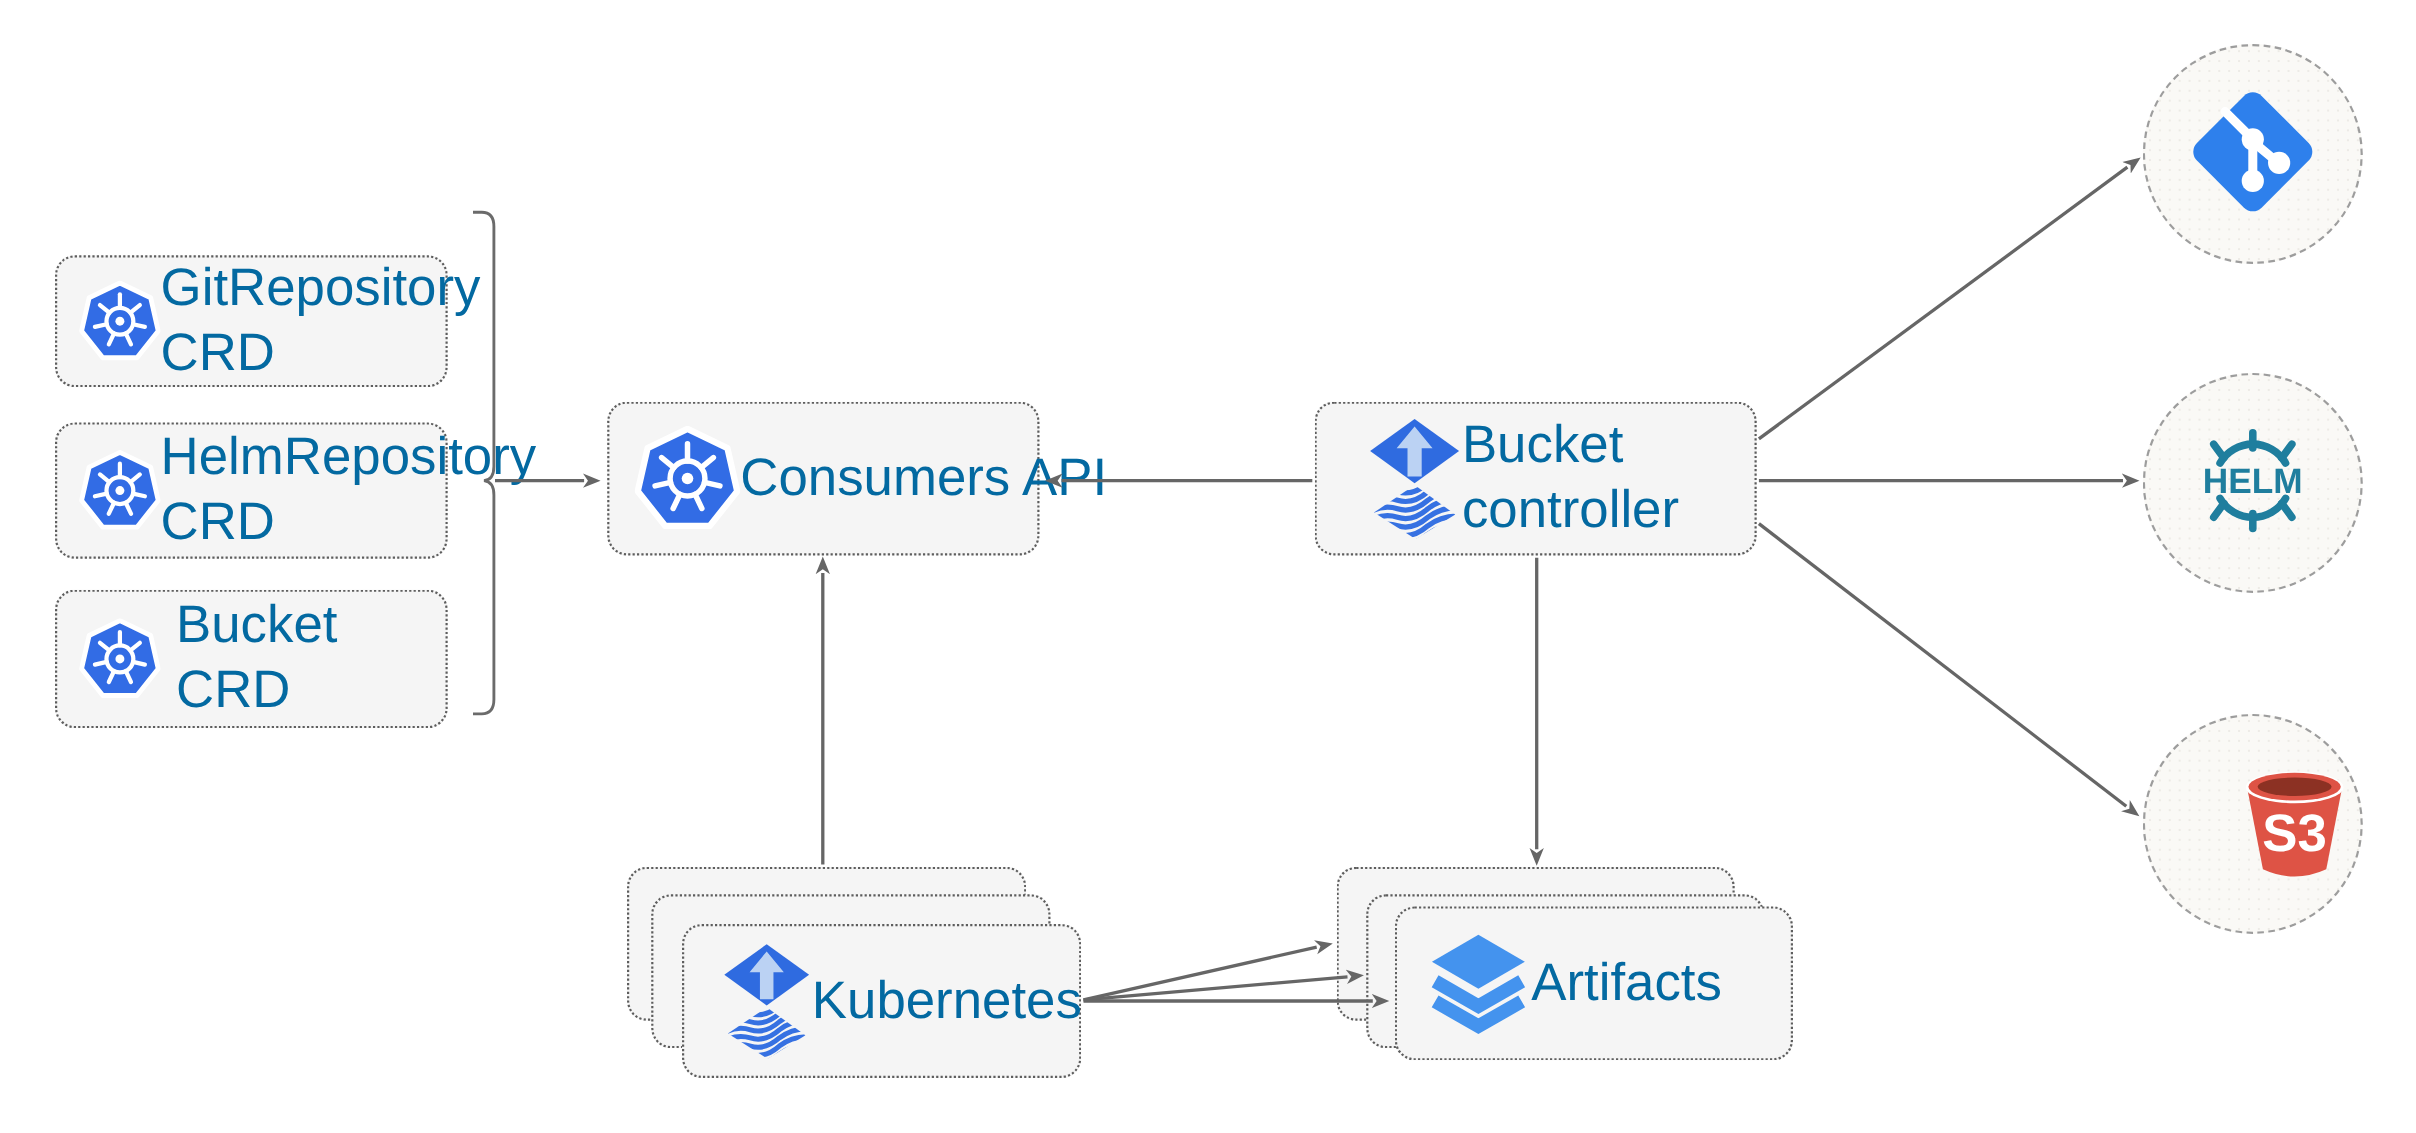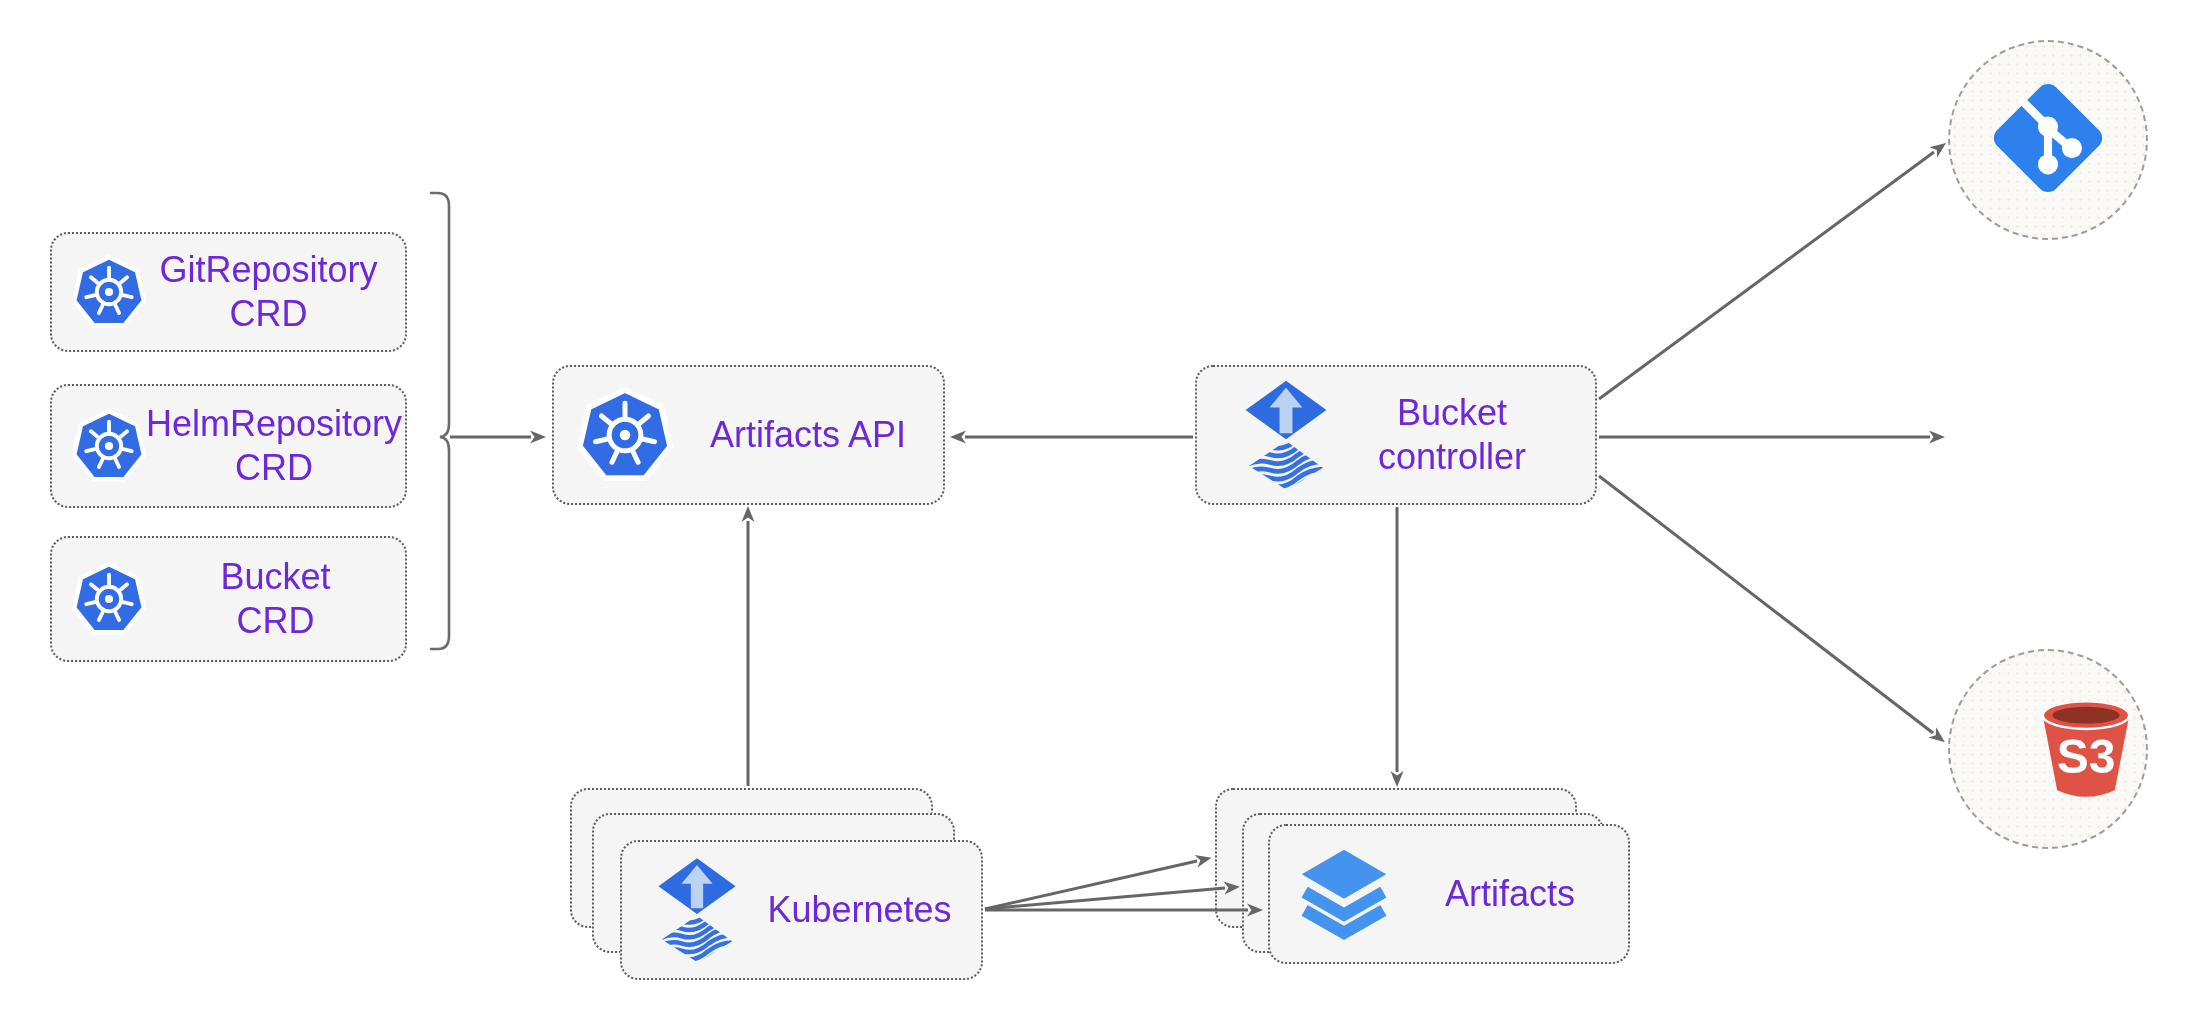--- a/index.html
+++ b/index.html
@@ -15,24 +15,24 @@
     background:#f5f5f5;
     border:2.4px dotted #5d5d5d;
     border-radius:18px;
     box-sizing:border-box;
     display:flex;
     align-items:center;
   }
   .node .ic{flex:0 0 auto;display:flex;align-items:center;justify-content:center;}
   .node .lbl{
     flex:1 1 auto;
-    text-align:center;
-    font-size:36px;
+    text-align:left;
+    font-size:48px;
     line-height:1.22;
-    color:#6d28d9;
+    color:#0369a1;
     white-space:nowrap;
   }
   .stackbox{
     position:absolute;
     background:#f5f5f5;
     border:2.4px dotted #5d5d5d;
     border-radius:18px;
     box-sizing:border-box;
   }
   .extcircle{
@@ -143,21 +143,21 @@
       <span>CRD</span>
     </span>
   </div>
 
   <div class="node z2" style="left:552px;top:365px;width:393px;height:140px;">
     <span class="ic" style="margin-left:23px;">
       <svg width="96" height="96" viewBox="0 0 100 100">
           <use href="#k8s-logo"></use>
         </svg>
     </span>
-    <span class="lbl">Artifacts API</span>
+    <span class="lbl">Consumers API</span>
   </div>
 
   <div class="node z2" style="left:1195px;top:365px;width:402px;height:140px;">
     <span class="ic" style="margin-left:46px;">
       <svg width="86" height="112" viewBox="0 0 100 130">
           <use href="#flux-logo"></use>
         </svg>
     </span>
     <span class="lbl" style="margin-right:20px;">
       <span>Bucket</span><br>
@@ -188,20 +188,37 @@
   </div>
 
   <div class="extcircle z2" style="left:1948px;top:40px;">
     <span>
       <svg width="126" height="126" viewBox="0 0 100 100">
           <use href="#git-logo"></use>
         </svg>
     </span>
   </div>
 
+  <div class="extcircle z2" style="left:1948px;top:339px;">
+    <span>
+      <svg width="126" height="102" viewBox="0 0 110 86">
+        <g stroke="#1F7E9E" stroke-width="6" fill="none" stroke-linecap="round">
+          <path d="M29,29 A 30 30 0 0 1 81,29"></path>
+          <path d="M29,57 A 30 30 0 0 0 81,57"></path>
+          <line x1="55" y1="17" x2="55" y2="5"></line>
+          <line x1="32" y1="25" x2="24" y2="14"></line>
+          <line x1="78" y1="25" x2="86" y2="14"></line>
+          <line x1="55" y1="69" x2="55" y2="81"></line>
+          <line x1="32" y1="61" x2="24" y2="72"></line>
+          <line x1="78" y1="61" x2="86" y2="72"></line>
+        </g>
+        <text x="55" y="53" text-anchor="middle" font-size="28" font-weight="bold" font-family="Liberation Sans, sans-serif" fill="#1F7E9E">HELM</text>
+      </svg>
+    </span>
+  </div>
 
   <div class="extcircle z2" style="left:1948px;top:649px;justify-content:flex-end;">
     <span>
       <svg width="120" height="120" viewBox="0 0 100 100">
         <path d="M14,24 L26,86 Q50,97 74,86 L86,24 Z" fill="#DE5345"></path>
         <ellipse cx="50" cy="24" rx="37" ry="12" fill="#ffffff"></ellipse>
         <ellipse cx="50" cy="23.5" rx="35" ry="10.5" fill="#DE5345"></ellipse>
         <ellipse cx="50" cy="23.5" rx="28" ry="7" fill="#8C3123"></ellipse>
         <text x="50" y="72" text-anchor="middle" font-size="40" font-weight="bold" font-family="Liberation Sans, sans-serif" fill="#ffffff">S3</text>
       </svg>

